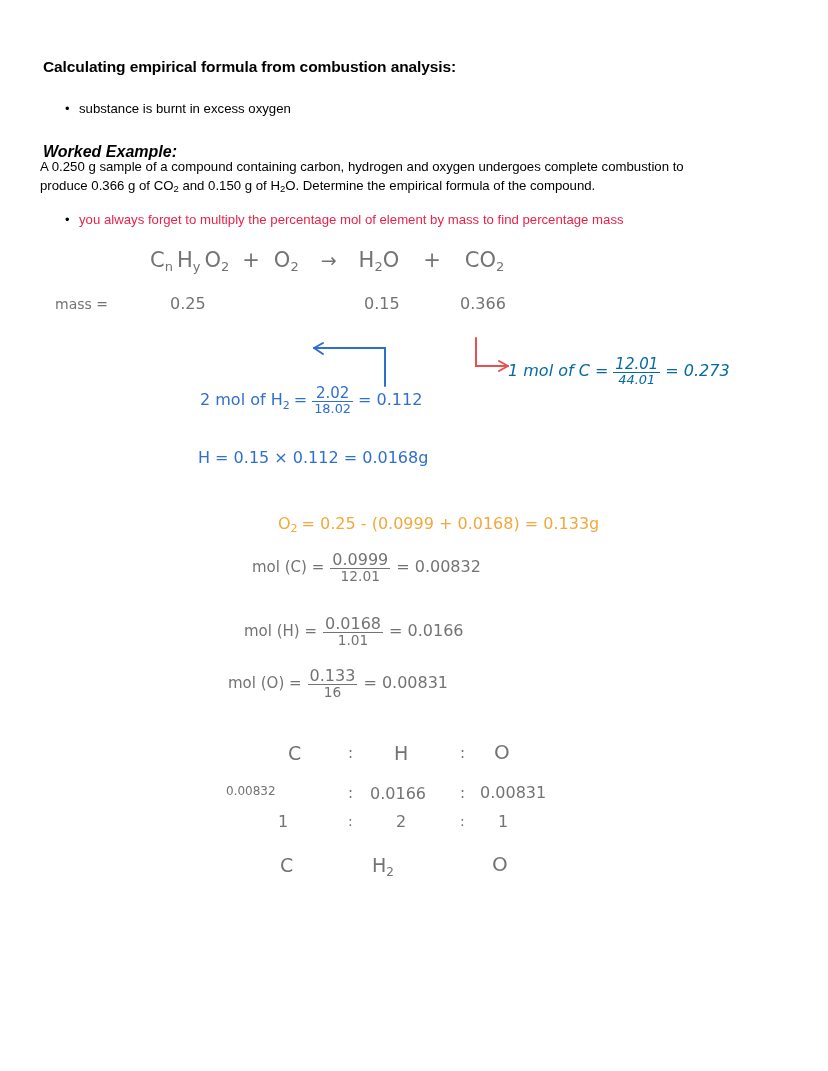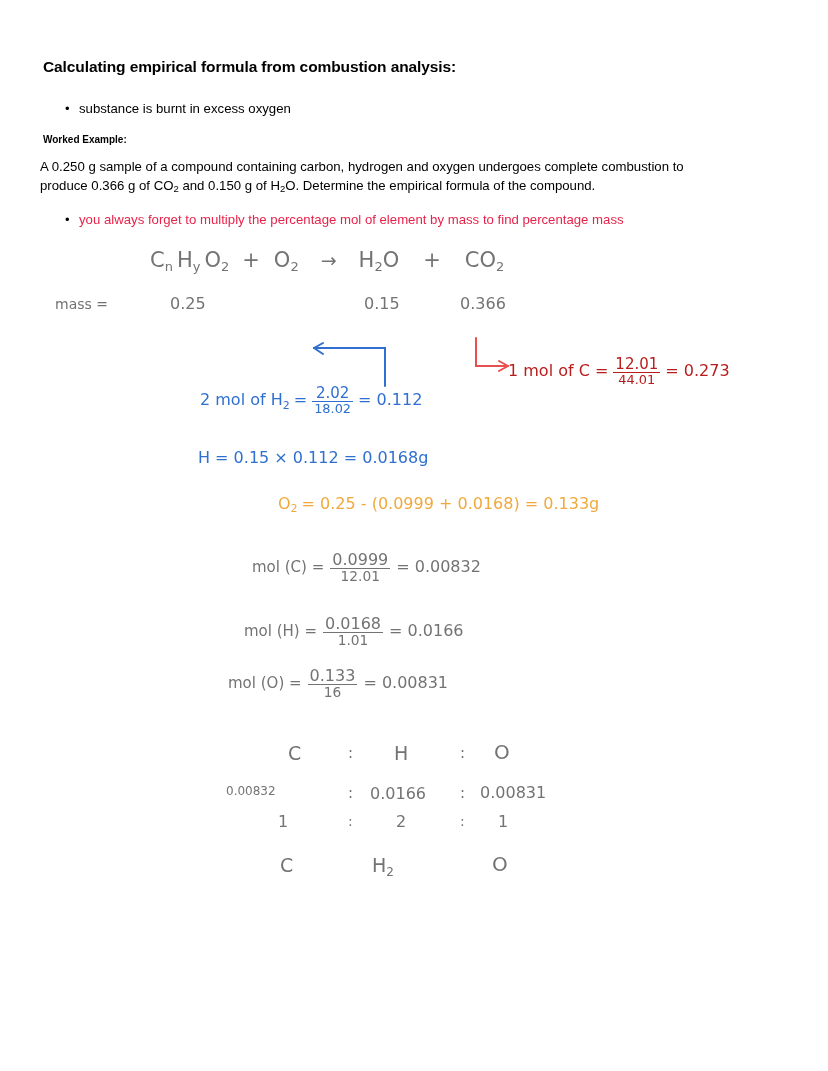--- a/index.html
+++ b/index.html
@@ -45,44 +45,45 @@
     text-align: center;
   }
   #bullet-1 { left: 65px; top: 101px; }
   #bullet-2 { left: 65px; top: 212px; }
   #bullet-2 .bullet-dot, #bullet-2 .bullet-text { color: #e8234a; }
   #bullet-2 .bullet-dot { color: #000; }
 
   .worked-label {
     position: absolute;
     left: 43px;
-    top: 134px;
-    font-size: 10px;
+    top: 143px;
+    font-size: 16px;
     font-weight: bold;
+    font-style: italic;
   }
   .worked-body {
     position: absolute;
     left: 40px;
     top: 157px;
     width: 740px;
     font-size: 13.2px;
     line-height: 19px;
   }
   sub { font-size: 9.5px; vertical-align: -0.25em; }
 
   
   .hand {
     position: absolute;
     font-family: "DejaVu Sans", sans-serif;
     white-space: nowrap;
   }
   .hw-black { color: #737373; }
   .hw-blue  { color: #2f6fd0; }
-  .hw-red   { color: #b91c1c; }
-  .hw-orange{ color: #f0a93c; }
+  .hw-red   { color: #0369a1; font-style: italic; }
+  .hw-orange{ color: #f0a93c; margin-top: 20px; }
 
   .frac {
     display: inline-block;
     text-align: center;
     vertical-align: middle;
     line-height: 1.02;
   }
   .frac .num { display: block; border-bottom: 1.3px solid currentColor; padding: 0 2px; }
   .frac .den { display: block; padding: 0 2px; font-size: 0.86em; }
 

